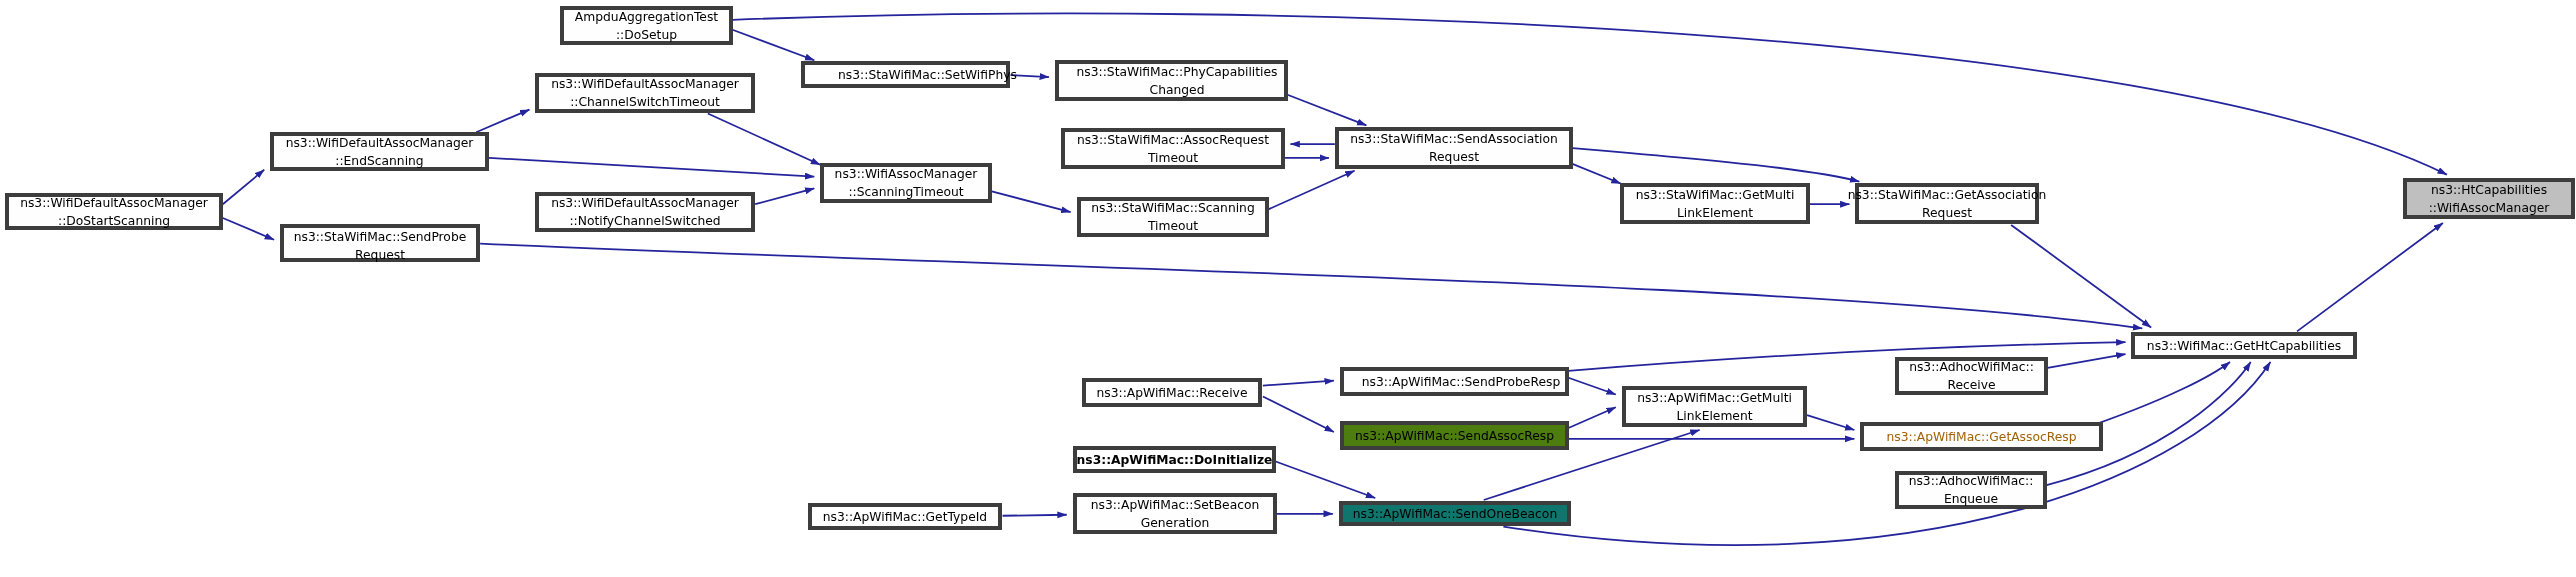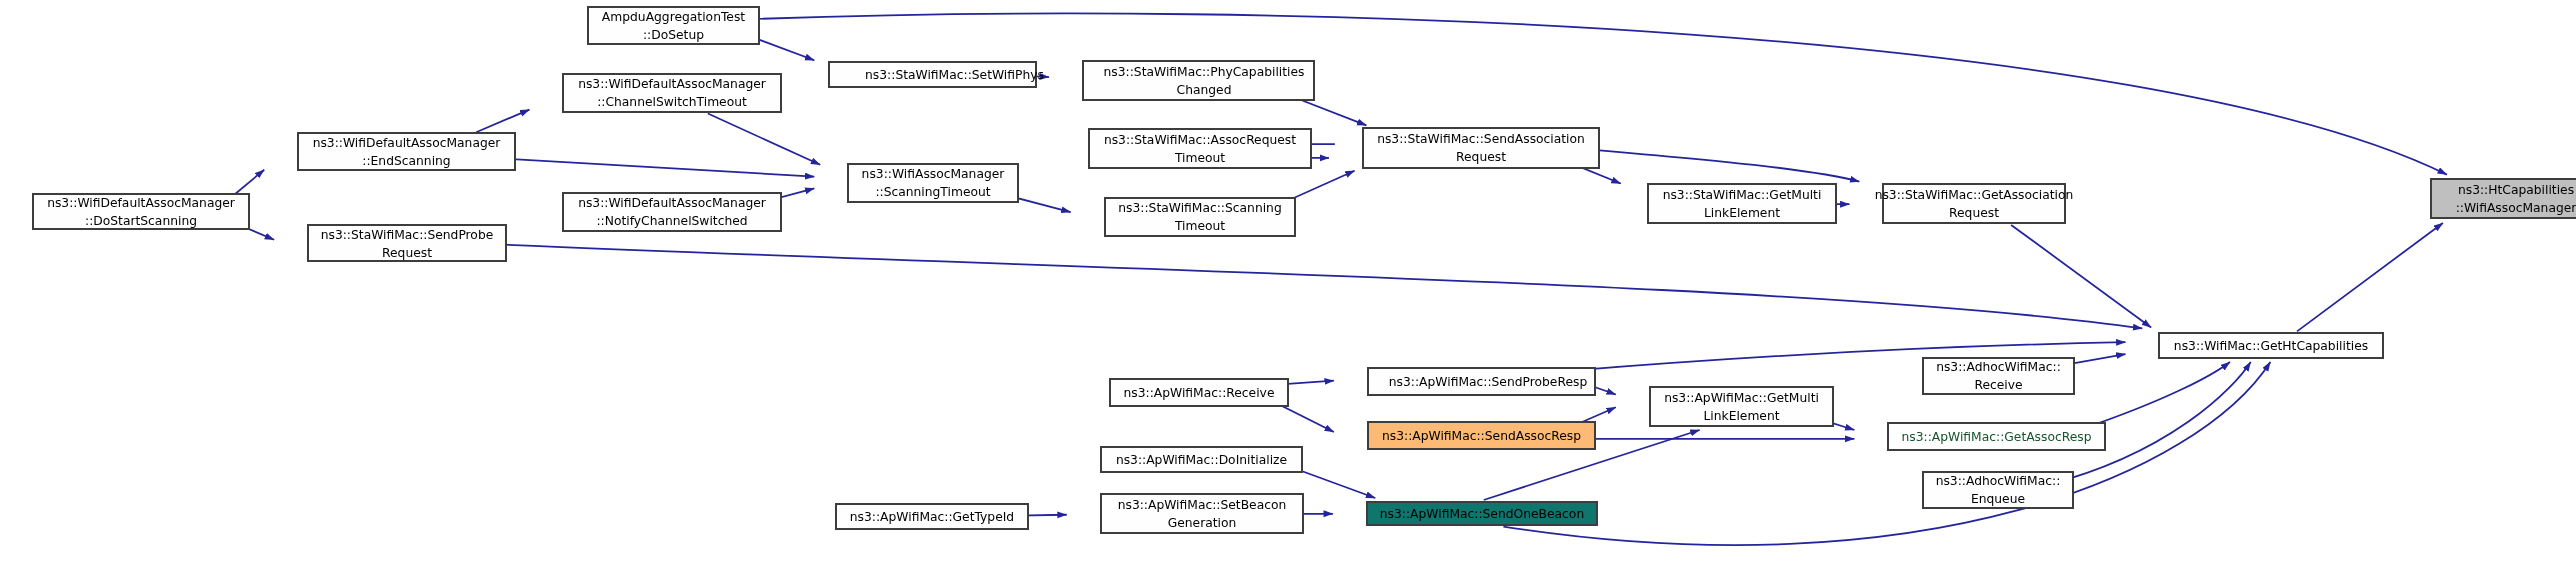--- a/index.html
+++ b/index.html
@@ -1,23 +1,23 @@
 <!DOCTYPE html>
 <html><head>
 <meta charset="utf-8">
 <style>
   html,body{margin:0;padding:0;background:#ffffff;}
   #graph{position:relative;width:2576px;height:578px;background:#ffffff;overflow:hidden;
          font-family:"DejaVu Sans","Liberation Sans",sans-serif;}
   #edges{position:absolute;left:0;top:0;width:2576px;height:578px;}
   .edge{fill:none;stroke-width:1.8px;}
-  .node{position:absolute;box-sizing:border-box;border:2px solid #f97316;background:#fefefe;
+  .node{position:absolute;box-sizing:border-box;border:4px solid #f97316;background:#fefefe;
         display:flex;flex-direction:column;align-items:center;justify-content:center;
         font-size:12.3px;line-height:18px;color:#000;text-align:center;white-space:nowrap;
-        cursor:pointer;margin-left:27px;}
+        cursor:pointer;}
   .node.highlighted{background:#bfbfbf;cursor:default;}
 </style>
 </head>
 <body>
 
 <div id="graph">
   <svg id="edges" viewBox="0 0 2613 586" xmlns="http://www.w3.org/2000/svg">
     <defs>
       <marker id="arrow" markerWidth="11" markerHeight="8" refX="9.5" refY="3.5" orient="auto" markerUnits="userSpaceOnUse">
         <path id="arrowhead-shape" d="M0,0 L10,3.5 L0,7 z" fill="#24249c"></path>
@@ -125,35 +125,35 @@
     <div class="node" style="left: 1895px; top: 357px; width: 153px; height: 38px; background: rgb(254, 254, 254); border-color: rgb(61, 61, 61); color: rgb(0, 0, 0);">
       <span>ns3::AdhocWifiMac::</span>
       <span>Receive</span>
     </div>
     <div class="node" style="left: 1082px; top: 378px; width: 180px; height: 29px; background: rgb(254, 254, 254); border-color: rgb(61, 61, 61); color: rgb(0, 0, 0);">
       <span>ns3::ApWifiMac::Receive</span>
     </div>
     <div class="node" style="left: 1340px; top: 367px; width: 229px; height: 29px; background: rgb(254, 254, 254); border-color: rgb(61, 61, 61); color: rgb(0, 0, 0); padding-left: 13px;">
       <span>ns3::ApWifiMac::SendProbeResp</span>
     </div>
-    <div class="node" style="left: 1340px; top: 421px; width: 229px; height: 29px; background: #fdba74; border-color: rgb(61, 61, 61); color: rgb(0, 0, 0);">
+    <div class="node" style="left: 1340px; top: 421px; width: 229px; height: 29px; background: #4d7c0f; border-color: rgb(61, 61, 61); color: rgb(0, 0, 0);">
       <span>ns3::ApWifiMac::SendAssocResp</span>
     </div>
     <div class="node" style="left: 1622px; top: 386px; width: 185px; height: 41px; background: rgb(254, 254, 254); border-color: rgb(61, 61, 61); color: rgb(0, 0, 0);">
       <span>ns3::ApWifiMac::GetMulti</span>
       <span>LinkElement</span>
     </div>
-    <div class="node" style="left: 1860px; top: 422px; width: 219px; height: 29px; background: rgb(254, 254, 254); border-color: rgb(61, 61, 61); color: #14532d;">
+    <div class="node" style="left: 1860px; top: 422px; width: 243px; height: 29px; background: rgb(254, 254, 254); border-color: rgb(61, 61, 61); color: #a16207;">
       <span>ns3::ApWifiMac::GetAssocResp</span>
     </div>
     <div class="node" style="left: 1895px; top: 471px; width: 152px; height: 38px; background: rgb(254, 254, 254); border-color: rgb(61, 61, 61); color: rgb(0, 0, 0);">
       <span>ns3::AdhocWifiMac::</span>
       <span>Enqueue</span>
     </div>
-    <div class="node" style="left: 1073px; top: 446px; width: 203px; height: 27px; background: rgb(254, 254, 254); border-color: rgb(61, 61, 61); color: rgb(0, 0, 0);">
+    <div class="node" style="left: 1073px; top: 446px; width: 203px; height: 27px; background: rgb(254, 254, 254); border-color: rgb(61, 61, 61); color: rgb(0, 0, 0); font-weight: bold;">
       <span>ns3::ApWifiMac::DoInitialize</span>
     </div>
     <div class="node" style="left: 808px; top: 503px; width: 194px; height: 27px; background: rgb(254, 254, 254); border-color: rgb(61, 61, 61); color: rgb(0, 0, 0);">
       <span>ns3::ApWifiMac::GetTypeId</span>
     </div>
     <div class="node" style="left: 1073px; top: 493px; width: 204px; height: 41px; background: rgb(254, 254, 254); border-color: rgb(61, 61, 61); color: rgb(0, 0, 0);">
       <span>ns3::ApWifiMac::SetBeacon</span>
       <span>Generation</span>
     </div>
     <div class="node" style="left: 1339px; top: 501px; width: 232px; height: 25px; background: #0f766e; border-color: rgb(61, 61, 61); color: rgb(0, 0, 0);">

